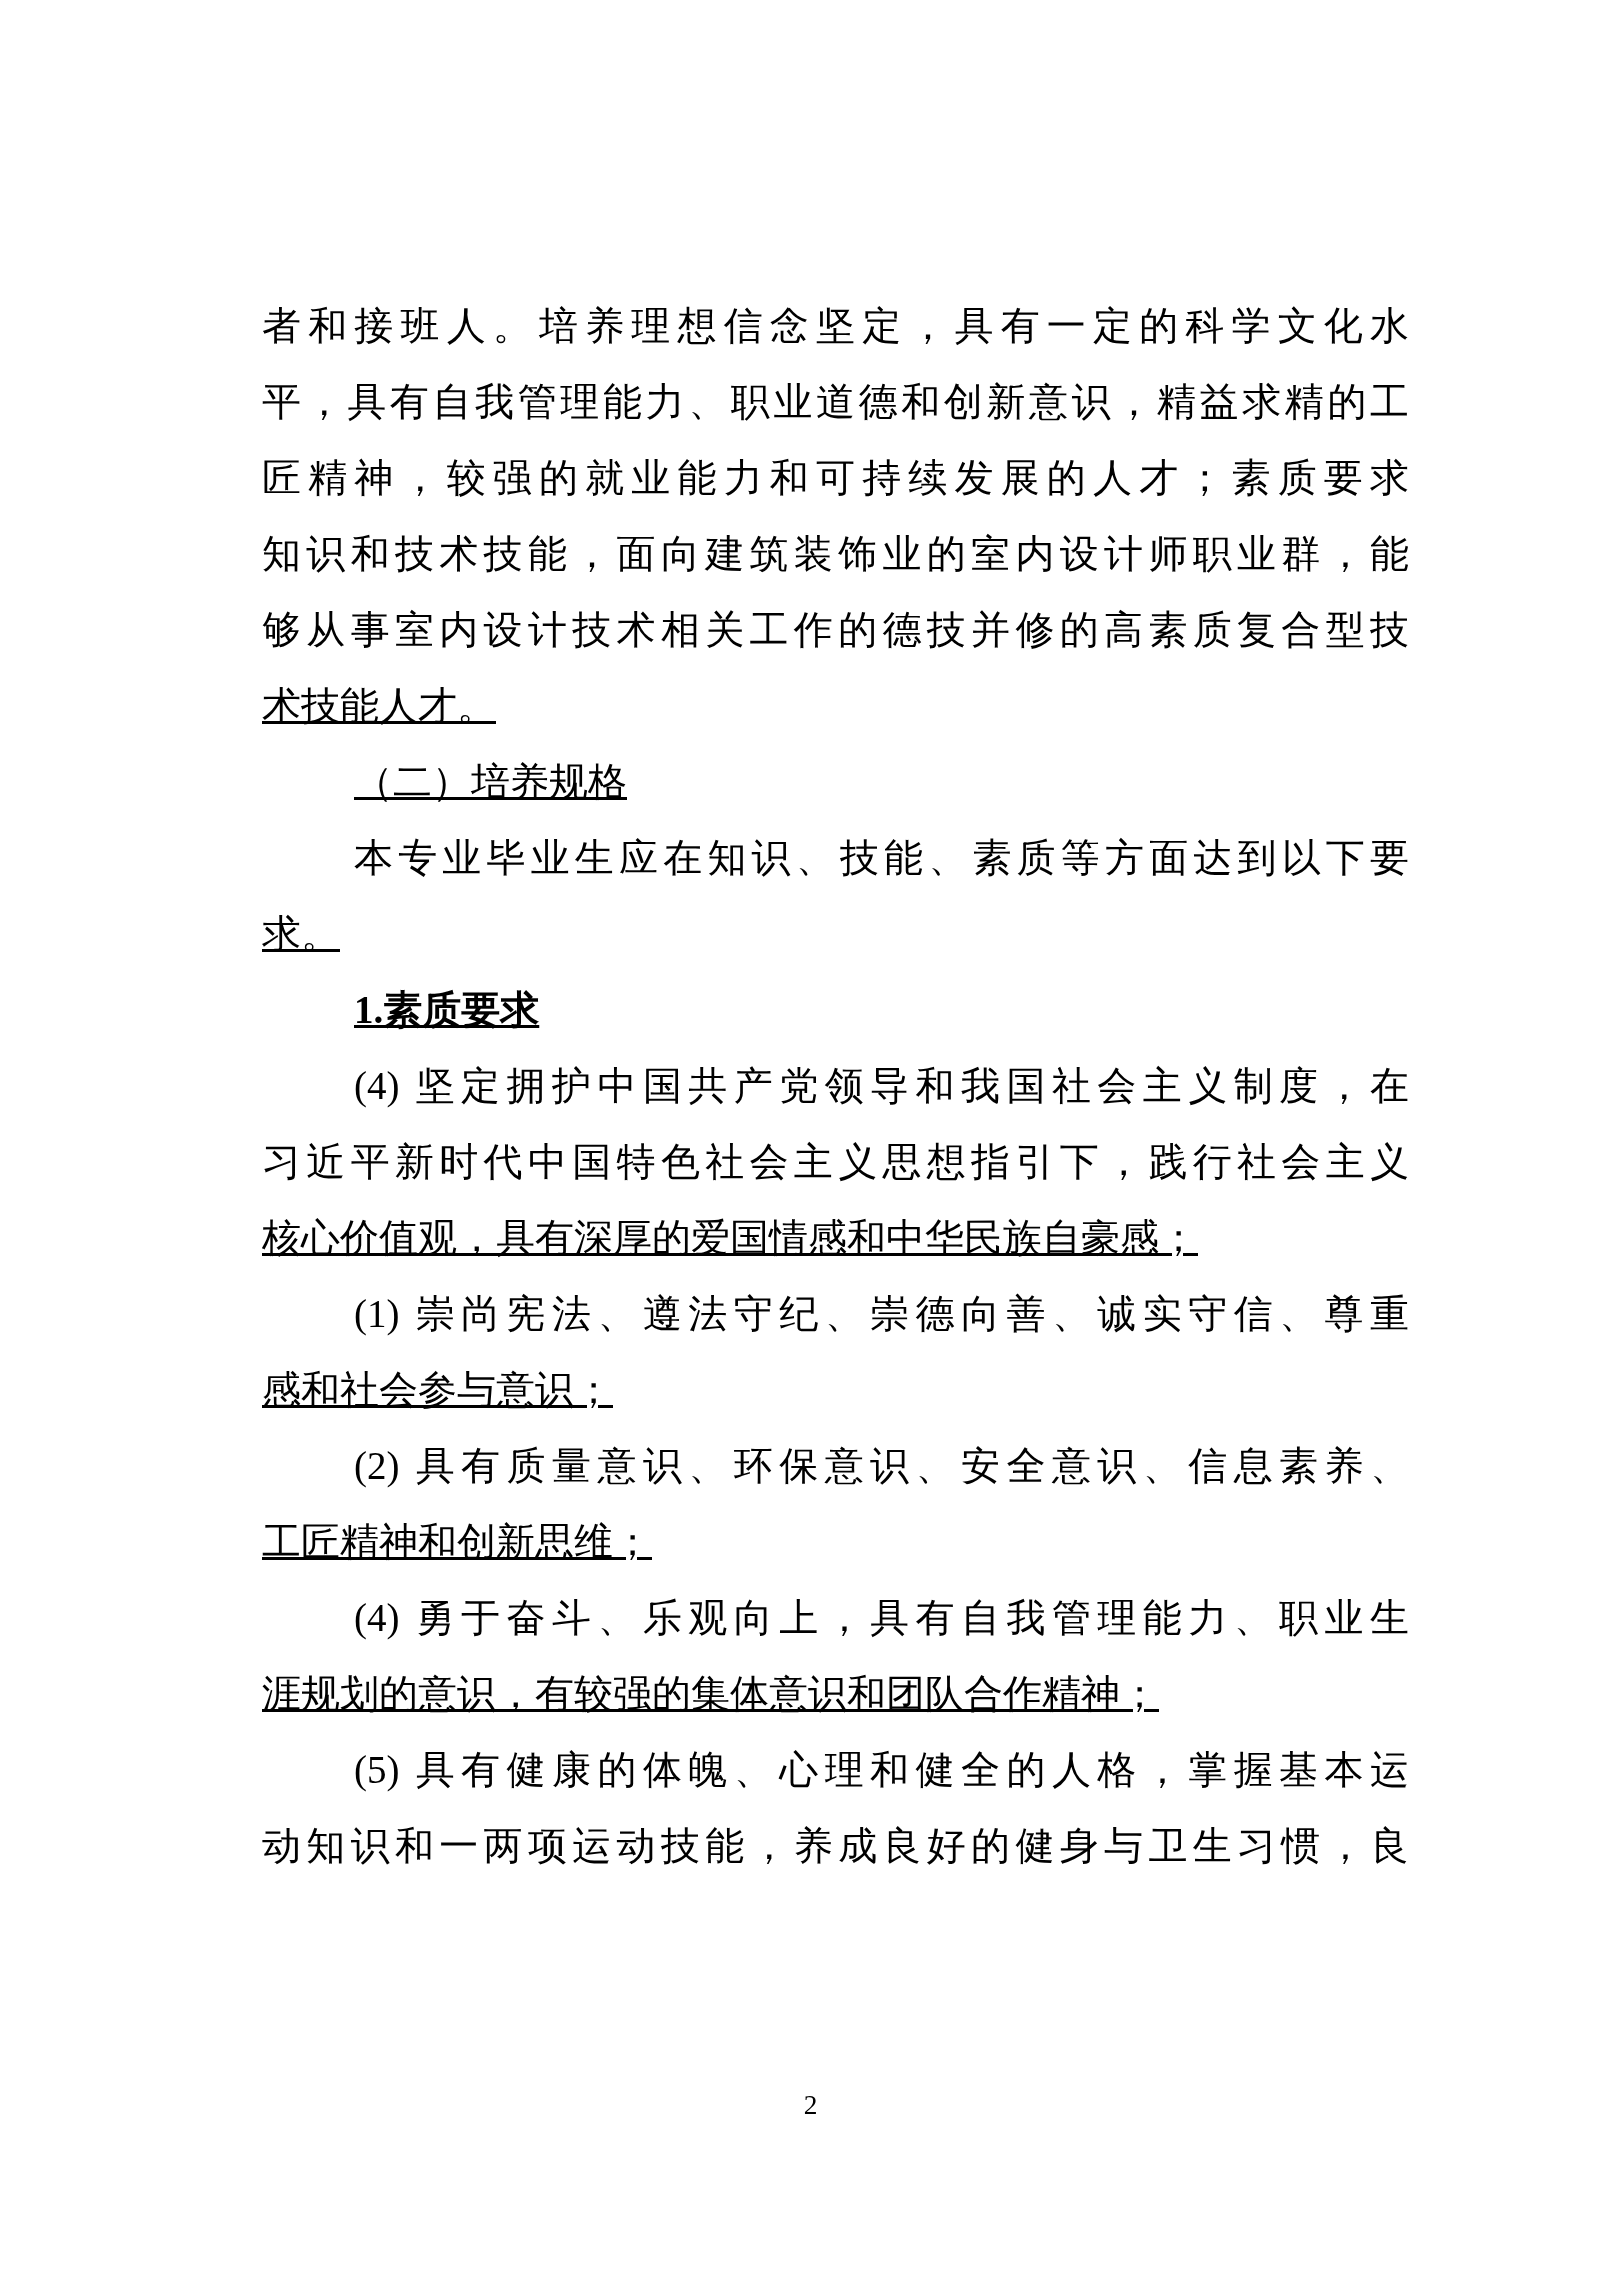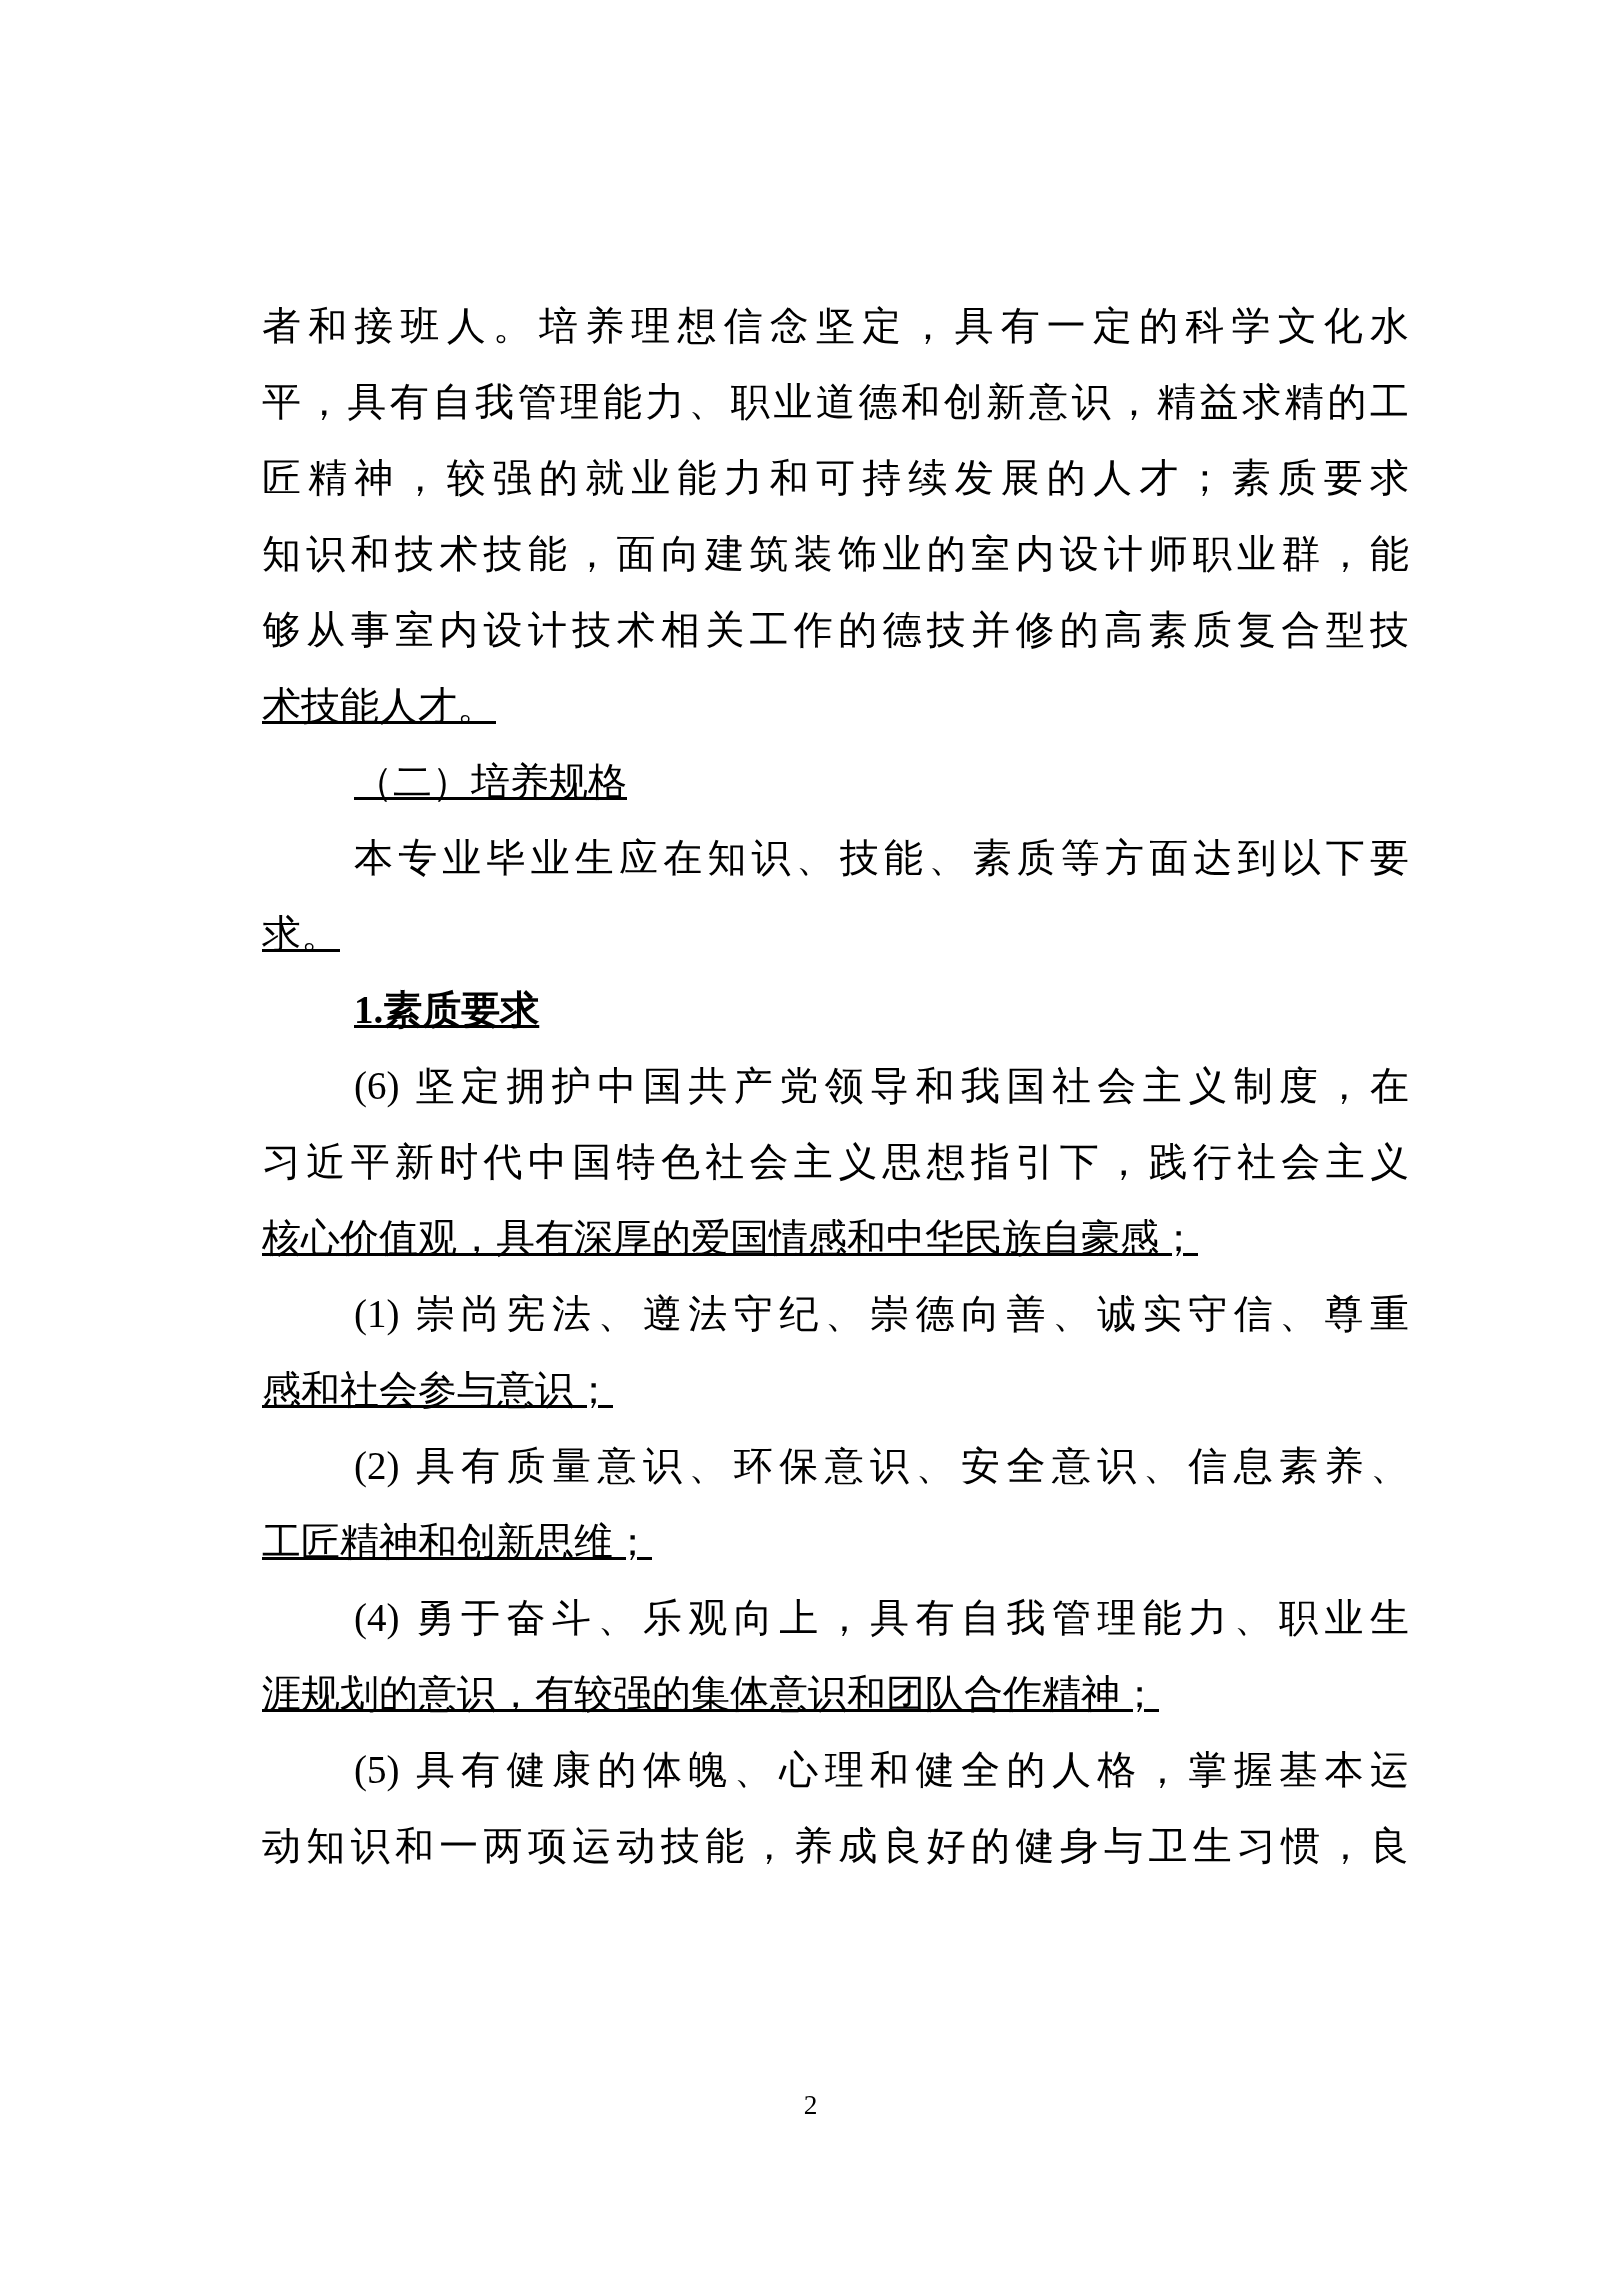--- a/index.html
+++ b/index.html
@@ -66,21 +66,21 @@
     <div class="line">者和接班人。培养理想信念坚定，具有一定的科学文化水</div>
     <div class="line">平，具有自我管理能力、职业道德和创新意识，精益求精的工</div>
     <div class="line">匠精神，较强的就业能力和可持续发展的人才；素质要求</div>
     <div class="line">知识和技术技能，面向建筑装饰业的室内设计师职业群，能</div>
     <div class="line">够从事室内设计技术相关工作的德技并修的高素质复合型技</div>
     <div class="line end">术技能人才。</div>
     <div class="line indent end">（二）培养规格</div>
     <div class="line indent">本专业毕业生应在知识、技能、素质等方面达到以下要</div>
     <div class="line end">求。</div>
     <div class="line indent end bold">1.素质要求</div>
-    <div class="line indent">(6) 坚定拥护中国共产党领导和我国社会主义制度，在</div>
+    <div class="line indent">(4) 坚定拥护中国共产党领导和我国社会主义制度，在</div>
     <div class="line">习近平新时代中国特色社会主义思想指引下，践行社会主义</div>
     <div class="line end">核心价值观，具有深厚的爱国情感和中华民族自豪感；</div>
     <div class="line indent">(1) 崇尚宪法、遵法守纪、崇德向善、诚实守信、尊重</div>
     <div class="line end">感和社会参与意识；</div>
     <div class="line indent">(2) 具有质量意识、环保意识、安全意识、信息素养、</div>
     <div class="line end">工匠精神和创新思维；</div>
     <div class="line indent">(4) 勇于奋斗、乐观向上，具有自我管理能力、职业生</div>
     <div class="line end">涯规划的意识，有较强的集体意识和团队合作精神；</div>
     <div class="line indent">(5) 具有健康的体魄、心理和健全的人格，掌握基本运</div>
     <div class="line">动知识和一两项运动技能，养成良好的健身与卫生习惯，良</div>

